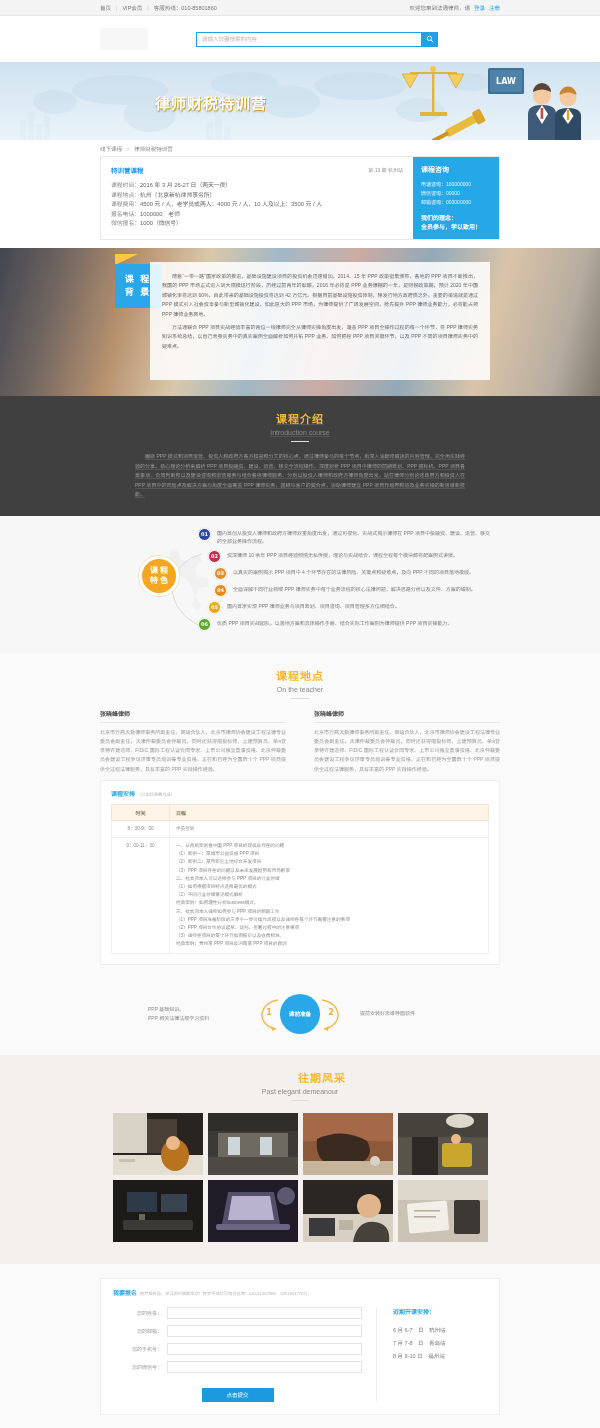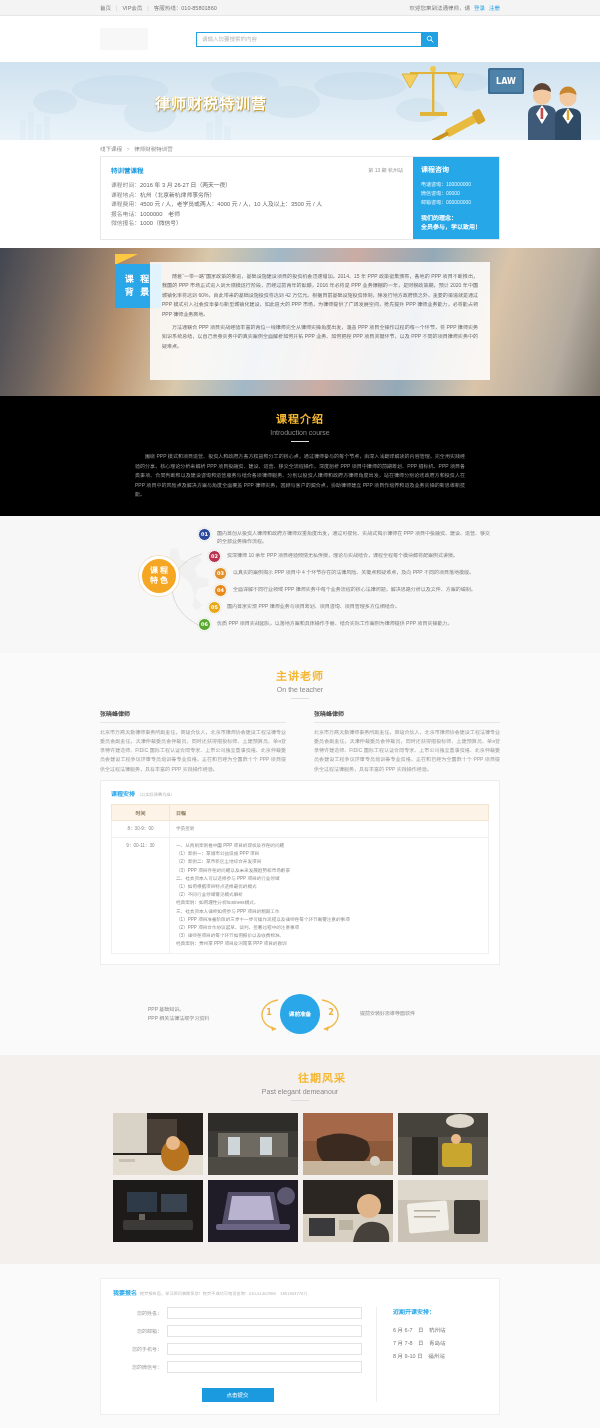--- a/index.html
+++ b/index.html
@@ -211,21 +211,21 @@
     margin-top: 3px;
     font-family: "Liberation Sans", sans-serif;
   }
   .sec-title .dash {
     width: 18px; height: 1px;
     background: #ddd;
     margin: 5px auto 0;
   }
 
   
-  .intro-section { background: #000000; padding-bottom: 16px; }
+  .intro-section { background: #404040; padding-bottom: 16px; text-decoration: underline; }
   .intro-body {
     margin: 10px 135px 0;
     font-size: 5px;
     line-height: 9.5px;
     color: #9a9a9a;
     text-align: justify;
     text-indent: 10px;
   }
 
   
@@ -679,21 +679,21 @@
     </div>
     <div class="feat-item">
       <div class="feat-num" style="background:#5aa832">06</div>
       <div class="feat-text">优质 PPP 项目实战团队，以落地方案和具体操作手册、结合实际工作案例为律师提供 PPP 项目实操能力。</div>
     </div>
   </div>
 </div>
 
 <div class="teachers">
   <div class="sec-title">
-    <div class="cn">主讲老师</div>
+    <div class="cn">课程地点</div>
     <div class="en">On the teacher</div>
     <div class="dash"></div>
   </div>
   <div class="teacher-grid">
     <div class="teacher-col">
       <div class="teacher-name">张晓峰律师</div>
       <div class="teacher-bio">北京市万商天勤律师事务所副主任，高级合伙人，北京市律师协会建设工程法律专业委员会副主任，天津仲裁委员会仲裁员，同时还获得招投标师、土建预算员、单я登录特许建造师、FIDIC 国际工程认证合同专家、上市公司独立董事资格、北京仲裁委员会建设工程争议评审专员培训等专业资格，正在和已经为全国数十个 PPP 项目提供全过程法律服务，具有丰富的 PPP 实践操作经验。</div>
     </div>
     <div class="teacher-col">
       <div class="teacher-name">张晓峰律师</div>

